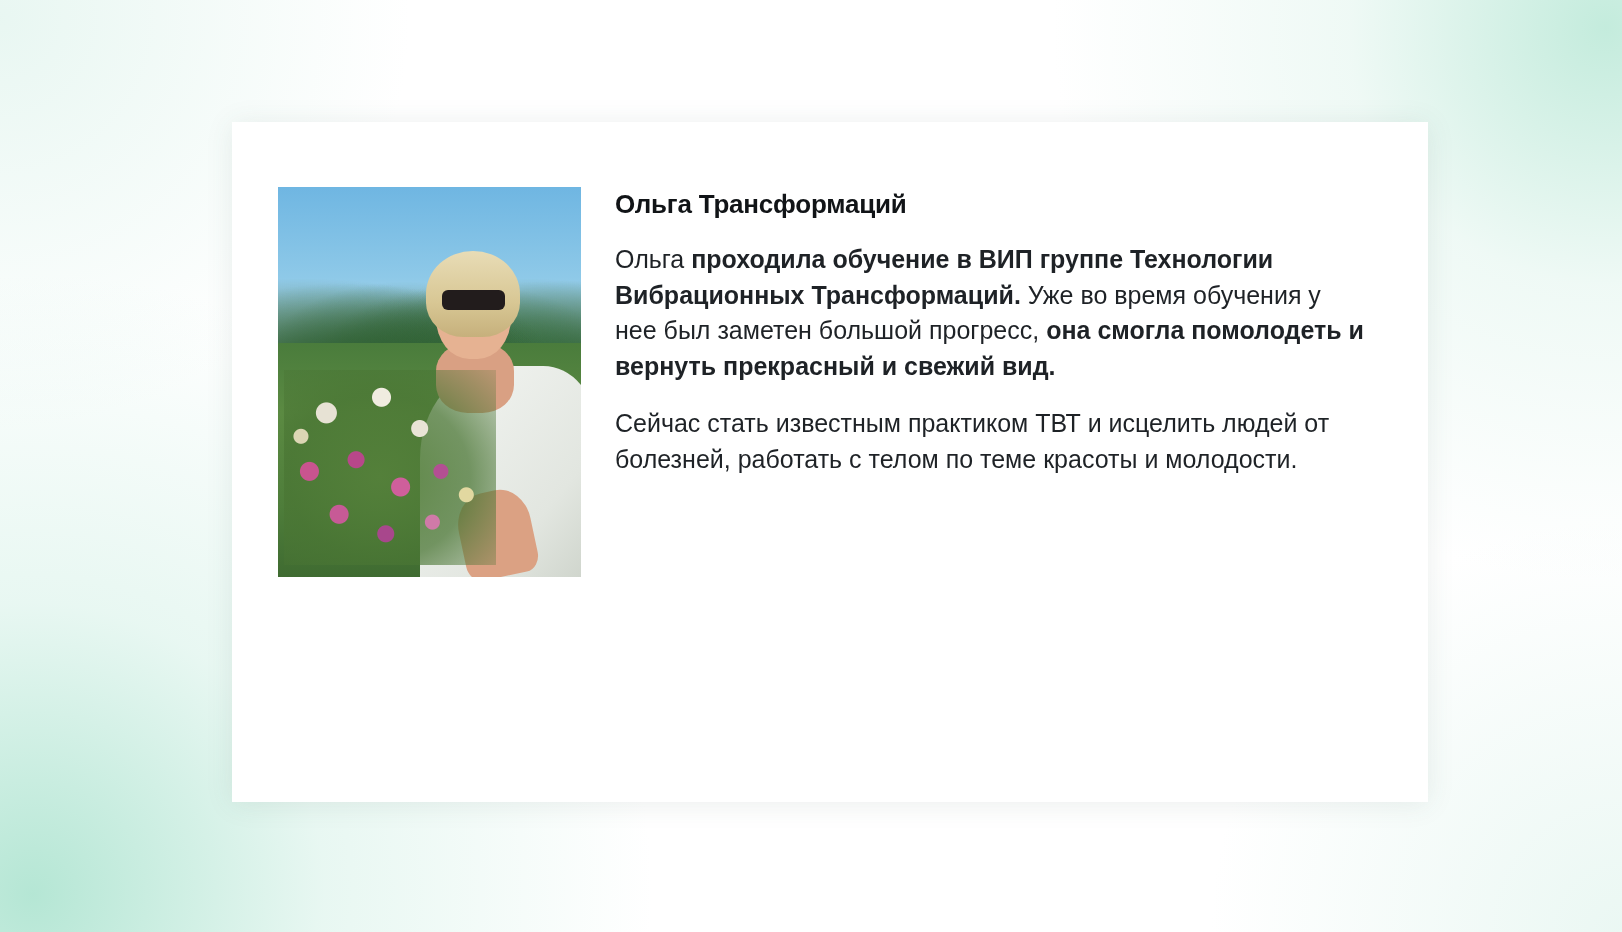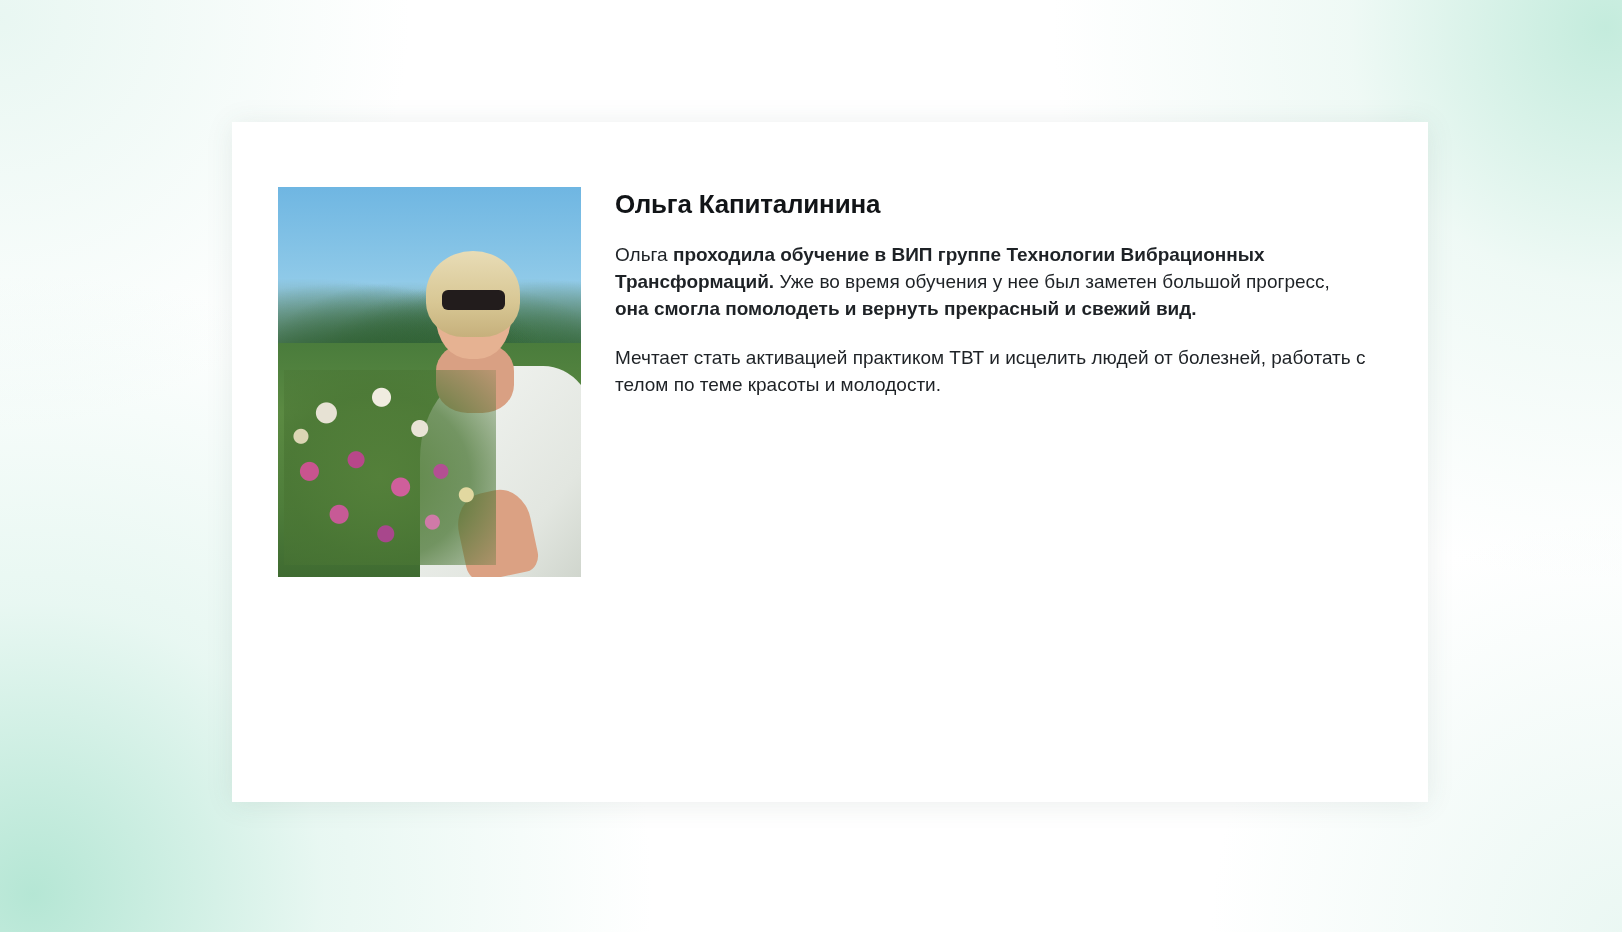--- a/index.html
+++ b/index.html
@@ -163,21 +163,21 @@
   h1.name {
     margin: 0 0 22px 0;
     font-size: 26px;
     line-height: 1.2;
     font-weight: 700;
     color: #111417;
     letter-spacing: -0.2px;
   }
   p.para {
     margin: 0 0 22px 0;
-    font-size: 19px;
+    font-size: 25px;
     line-height: 1.42;
     color: #1e2226;
   }
   p.para:last-child { margin-bottom: 0; }
   .b { font-weight: 700; }
 </style>
 </head>
 <body>
 
 <div class="backdrop"></div>
@@ -194,21 +194,21 @@
         <div class="ph-neck"></div>
         <div class="ph-head"></div>
         <div class="ph-hair"></div>
         <div class="ph-glasses"></div>
         <div class="ph-arm"></div>
         <div class="ph-bouquet"></div>
       </div>
     </div>
 
     <div class="text-col">
-      <h1 class="name">Ольга Капиталинина</h1>
+      <h1 class="name">Ольга Трансформаций</h1>
       <div id="paragraphs">
           <p class="para"><span>Ольга </span><span class="b">проходила обучение в ВИП группе Технологии Вибрационных Трансформаций.</span><span> Уже во время обучения у нее был заметен большой прогресс, </span><span class="b">она смогла помолодеть и вернуть прекрасный и свежий вид.</span></p>
-          <p class="para"><span>Мечтает стать активацией практиком ТВТ и исцелить людей от болезней, работать с телом по теме красоты и молодости.</span></p>
+          <p class="para"><span>Сейчас стать известным практиком ТВТ и исцелить людей от болезней, работать с телом по теме красоты и молодости.</span></p>
         </div>
     </div>
 
   </div>
 </div>
 
 </body></html>

